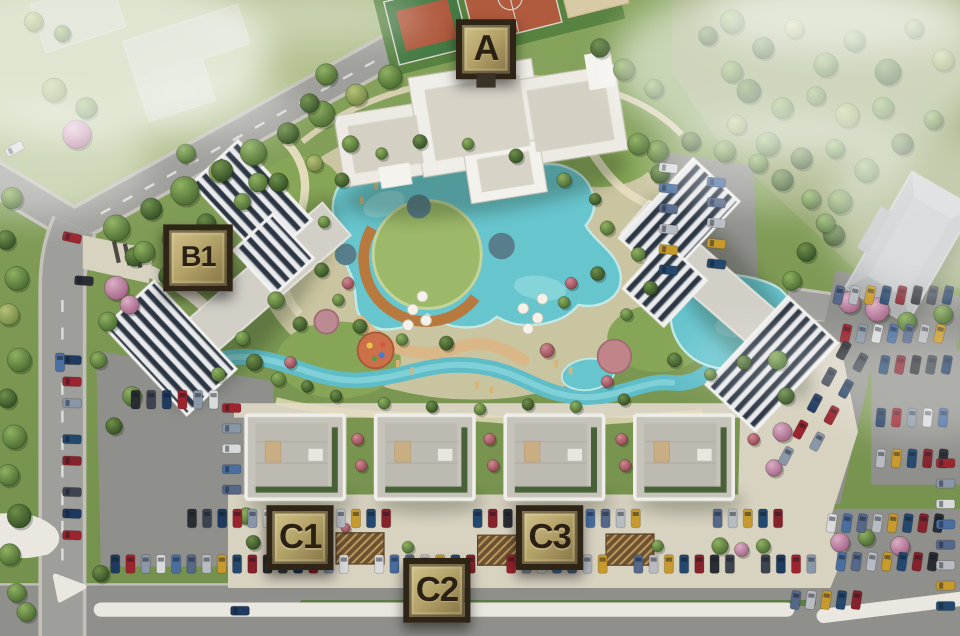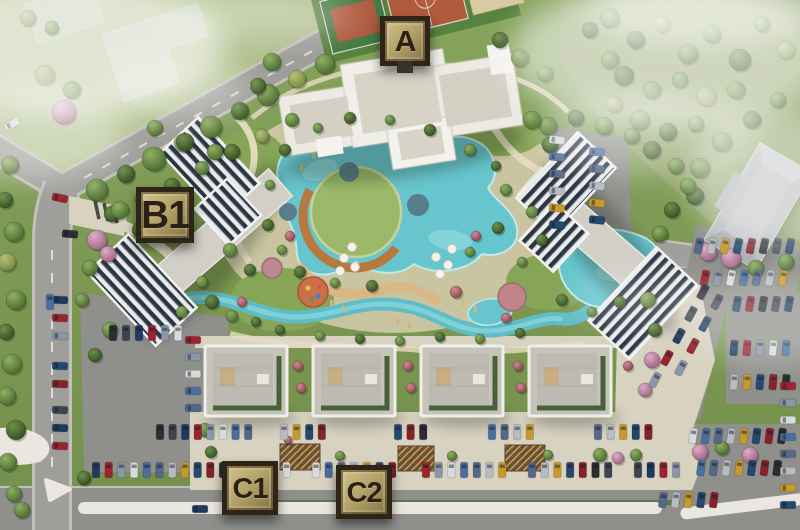--- a/index.html
+++ b/index.html
@@ -8,23 +8,23 @@
   .stage svg{position:absolute;inset:0;display:block;}
   .badge{position:absolute;box-sizing:border-box;display:flex;align-items:center;justify-content:center;
          background:linear-gradient(135deg,#d2c38c 0%,#b3a268 48%,#837245 100%);
          border:5px solid #2f2516;
          box-shadow:inset 0 0 0 2px rgba(58,46,26,.55),inset 0 0 0 4px rgba(238,228,190,.22),0 6px 10px rgba(0,0,0,.5);
          color:#2a2013;font-weight:700;letter-spacing:-1px;
          text-shadow:0 1px 0 rgba(255,245,215,.25);cursor:pointer;z-index:5;}
   .b-a {left:380px;top:16px;width:50px;height:50px;font-size:30px;}
   .b-a::after{content:"";position:absolute;bottom:-12px;left:50%;transform:translateX(-50%);
               width:16px;height:12px;background:#3a3226;}
-  .b-b1{left:136px;top:187px;width:58px;height:56px;font-size:39px;}
+  .b-b1{left:136px;top:187px;width:58px;height:56px;font-size:24px;}
   .b-b2{left:603px;top:207px;width:58px;height:56px;font-size:31px;}
-  .b-c1{left:222px;top:421px;width:56px;height:54px;font-size:29px;margin-top:40px;}
+  .b-c1{left:222px;top:421px;width:56px;height:54px;font-size:29px;}
   .b-c2{left:336px;top:421px;width:56px;height:54px;font-size:29px;margin-top:44px;}
   .b-c3{left:430px;top:421px;width:56px;height:54px;font-size:29px;}
   .b-c4{left:537px;top:421px;width:56px;height:54px;font-size:29px;}
 </style>
 </head>
 <body>
 
 <div class="stage">
 <svg id="scene" width="800" height="530" viewBox="0 0 800 530">
   <defs>
@@ -1273,13 +1273,14 @@
     <ellipse cx="790" cy="180" rx="100" ry="70" opacity="0.45"></ellipse>
     <ellipse cx="770" cy="320" rx="80" ry="45" opacity="0.28"></ellipse>
     <ellipse cx="640" cy="300" rx="70" ry="30" opacity="0.18"></ellipse>
   </g>
 </svg>
 
 <div class="badge b-a">A</div>
 <div class="badge b-b1">B1</div>
 <div class="badge b-c1">C1</div>
 <div class="badge b-c2">C2</div>
+<div class="badge b-c3">C3</div>
 </div>
 
 </body></html>

